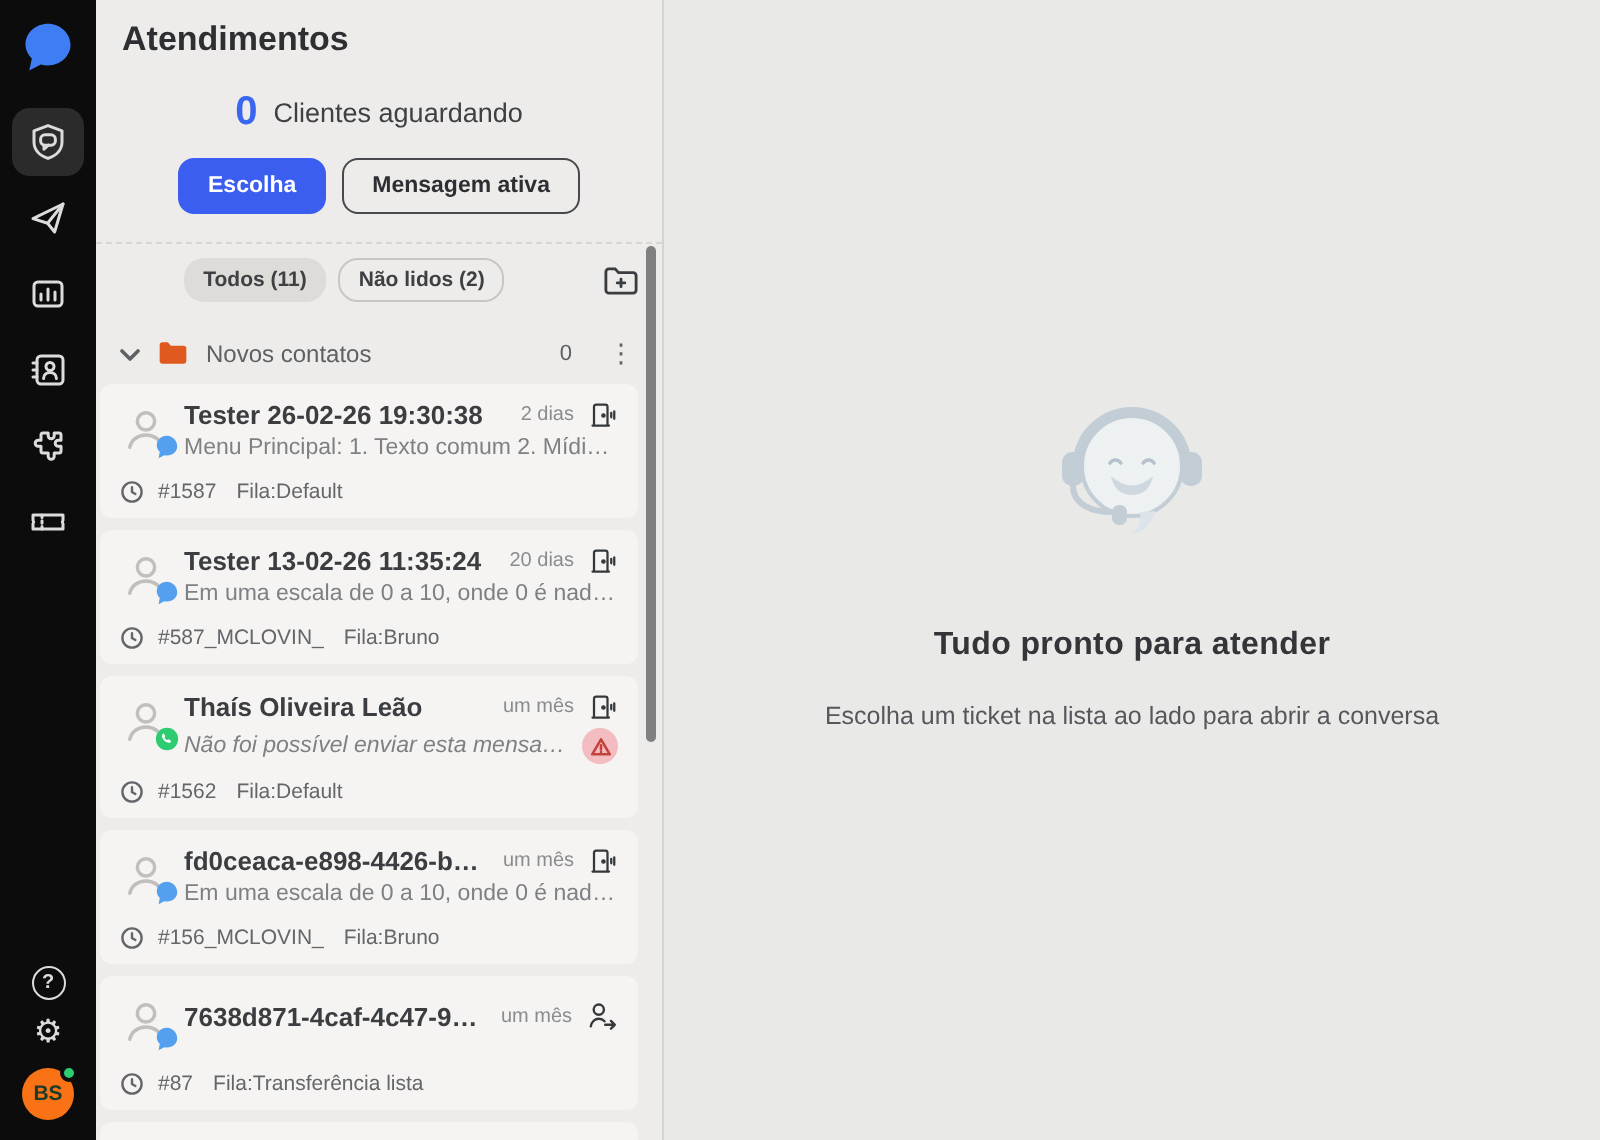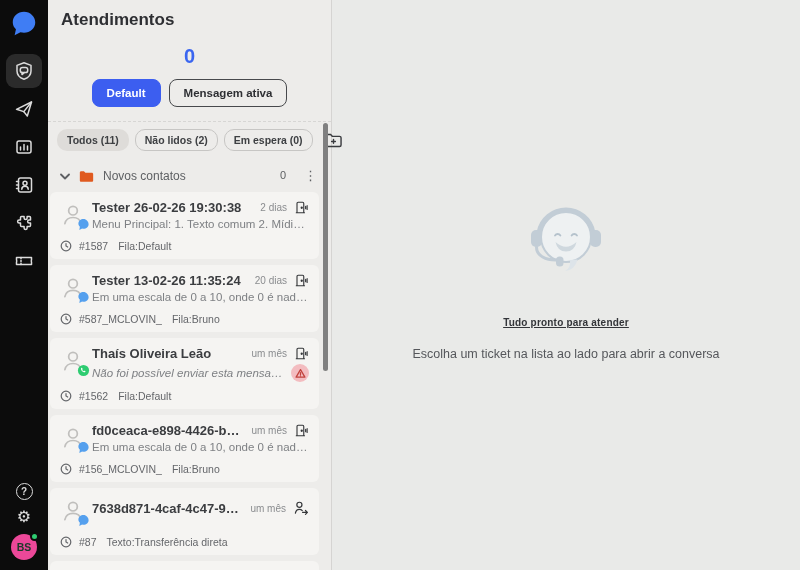--- a/index.html
+++ b/index.html
@@ -9,21 +9,21 @@
 
   
   .sidebar { width:48px; background:#0c0c0c; display:flex; flex-direction:column; align-items:center; padding:8px 0 10px; flex:none; }
   .logo { width:32px; height:32px; margin-bottom:12px; display:flex; align-items:center; justify-content:center; }
   .nav-icon { width:36px; height:34px; border-radius:9px; display:flex; align-items:center; justify-content:center; margin:2px 0; cursor:pointer; }
   .nav-icon.active { background:#2b2b2b; }
   .nav-icon svg { stroke:#dcdcdc; fill:none; stroke-width:1.5; stroke-linecap:round; stroke-linejoin:round; }
   .sidebar-bottom { margin-top:auto; display:flex; flex-direction:column; align-items:center; gap:9px; }
   .help-circle { width:17px; height:17px; border:1.4px solid #dcdcdc; border-radius:50%; color:#dcdcdc; font-size:10px; font-weight:bold; display:flex; align-items:center; justify-content:center; }
   .gear { color:#dcdcdc; font-size:16px; line-height:1; }
-  .avatar-chip { width:26px; height:26px; border-radius:50%; background:#ec4899; color:#1c3a29; font-size:10.5px; font-weight:bold; display:flex; align-items:center; justify-content:center; position:relative; }
+  .avatar-chip { width:26px; height:26px; border-radius:50%; background:#f97316; color:#1c3a29; font-size:10.5px; font-weight:bold; display:flex; align-items:center; justify-content:center; position:relative; }
   .status-dot { position:absolute; top:-2px; right:-2px; width:9px; height:9px; border-radius:50%; background:#2ecc71; border:2px solid #0c0c0c; }
 
   
   .list-panel { width:284px; flex:none; background:#edecea; border-right:1px solid #d5d4d2; display:flex; flex-direction:column; position:relative; }
   .panel-title { font-size:17px; font-weight:bold; color:#2e2f33; padding:10px 0 0 13px; }
   .waiting { display:flex; justify-content:center; align-items:center; gap:8px; margin:15px 0 11px; }
   .waiting-count { color:#3b66f0; font-size:20px; font-weight:600; }
   .waiting-label { font-size:13.5px; color:#3e4043; }
   .header-buttons { display:flex; justify-content:center; gap:8px; padding-bottom:14px; }
   .btn { font-family:inherit; font-size:11.5px; font-weight:bold; border-radius:8px; padding:7px 14px; cursor:pointer; }
@@ -32,21 +32,21 @@
 
   .tabs-row { display:flex; align-items:center; padding:7px 9px; border-top:1px dashed #d7d6d4;gap:11px; }
   .tab-group { display:flex; gap:6px; margin:0 auto; }
   .tab { font-size:10.5px; font-weight:bold; color:#3e4043; padding:4px 9px; border-radius:10px; border:1px solid transparent; cursor:pointer; white-space:nowrap; }
   .tab.selected { background:#dedcd9; }
   .tab.unselected { border-color:#c7c6c4; }
   .folder-add-btn { width:24px; height:22px; display:flex; align-items:center; justify-content:center; cursor:pointer; }
   .folder-add-btn svg { stroke:#3a3c3f; fill:none; stroke-width:1.5; stroke-linecap:round; }
 
   .tickets { flex:1; overflow:hidden; padding-top:3px; }
-  .section-header { display:flex; gap:8px; padding:8px 14px 8px 12px; color:#5e6063; font-size:12px; }
+  .section-header { display:flex; align-items:center; gap:8px; padding:8px 14px 8px 12px; color:#5e6063; font-size:12px; }
   .section-label { flex:none; }
   .section-count { margin-left:auto; font-size:11px; color:#5e6063; }
   .kebab { color:#5e6063; font-size:13px; margin-left:10px; cursor:pointer; line-height:1; }
   .chevron svg { stroke:#5e6063; fill:none; stroke-width:1.8; stroke-linecap:round; stroke-linejoin:round; }
 
   .card { background:#f5f4f2; border-radius:6px; padding:8px 10px 7px; margin:0 12px 6px 2px; cursor:pointer; }
   .card-top { display:flex; gap:2px; }
   .avatar { width:30px; height:30px; flex:none; position:relative; margin-top:2px; }
   .avatar svg.person { stroke:#c0bfbd; fill:none; stroke-width:1.6; stroke-linecap:round; }
   .badge { position:absolute; bottom:-3px; right:0; }
@@ -62,21 +62,21 @@
   .error-badge { width:18px; height:18px; border-radius:50%; background:#f3bcc0; display:flex; align-items:center; justify-content:center; flex:none; }
   .error-badge svg { stroke:#c2423c; fill:none; stroke-width:1.4; stroke-linejoin:round; stroke-linecap:round; }
   .card-footer { display:flex; gap:7px; margin-top:8px; font-size:10.5px; color:#64666a; }
   .card-footer svg { stroke:#64666a; fill:none; stroke-width:1.2; stroke-linecap:round; }
   .ticket-queue { margin-left:3px; }
 
   .scroll-thumb { position:absolute; right:3px; top:123px; width:5px; height:248px; border-radius:3px; background:#808080; cursor:pointer; }
 
   
   .main-panel { flex:1; background:#e9eae8; display:flex; flex-direction:column; align-items:center; justify-content:center; padding-bottom:10px; }
-  .empty-title { font-size:10px; font-weight:bold; color:#333539; margin-top:30px; letter-spacing:.2px;text-decoration:underline; }
+  .empty-title { font-size:16px; font-weight:bold; color:#333539; margin-top:30px; letter-spacing:.2px; }
   .empty-subtitle { font-size:12.5px; color:#55575b; margin-top:19px; }
 </style>
 </head>
 <body>
 
 <div class="app">
 
   <div class="sidebar">
     <div class="logo">
       <svg width="30" height="30" viewBox="0 0 32 32">
@@ -143,32 +143,32 @@
         <span class="status-dot"></span>
       </div>
     </div>
   </div>
 
   <div class="list-panel">
     <div class="panel-title">Atendimentos</div>
 
     <div class="waiting">
       <span class="waiting-count">0</span>
+      <span class="waiting-label">Clientes aguardando</span>
     </div>
 
     <div class="header-buttons">
-      <button class="btn btn-primary">Default</button>
+      <button class="btn btn-primary">Escolha</button>
       <button class="btn btn-outline">Mensagem ativa</button>
     </div>
 
     <div class="tabs-row">
       <div class="tab-group">
         <span class="tab selected">Todos (11)</span>
         <span class="tab unselected">Não lidos (2)</span>
-        <span class="tab unselected">Em espera (0)</span>
       </div>
       <span class="folder-add-btn">
         <svg width="19" height="17" viewBox="0 0 20 18">
             <path d="M2 4.2c0-.9.7-1.6 1.6-1.6h3.3l1.8 2h7.7c.9 0 1.6.7 1.6 1.6v7.6c0 .9-.7 1.6-1.6 1.6H3.6c-.9 0-1.6-.7-1.6-1.6z"></path>
             <path d="M10 8v4M8 10h4"></path>
           </svg>
       </span>
     </div>
 
     <div class="tickets">
@@ -392,21 +392,21 @@
           </div>
         </div>
         <div class="card-footer">
           <span style="display:flex;">
             <svg width="12" height="12" viewBox="0 0 12 12">
                 <circle cx="6" cy="6" r="4.8"></circle>
                 <path d="M6 3.6V6l1.7 1"></path>
               </svg>
           </span>
           <span>#87</span>
-          <span class="ticket-queue">Texto:Transferência direta</span>
+          <span class="ticket-queue">Fila:Transferência lista</span>
         </div>
       </div>
 
       <div class="card">
         <div class="card-top">
 
           <div class="card-main">
             <div class="title-row">
               <span class="ticket-title">Tester 14-01-26 14:09:41</span>
 

